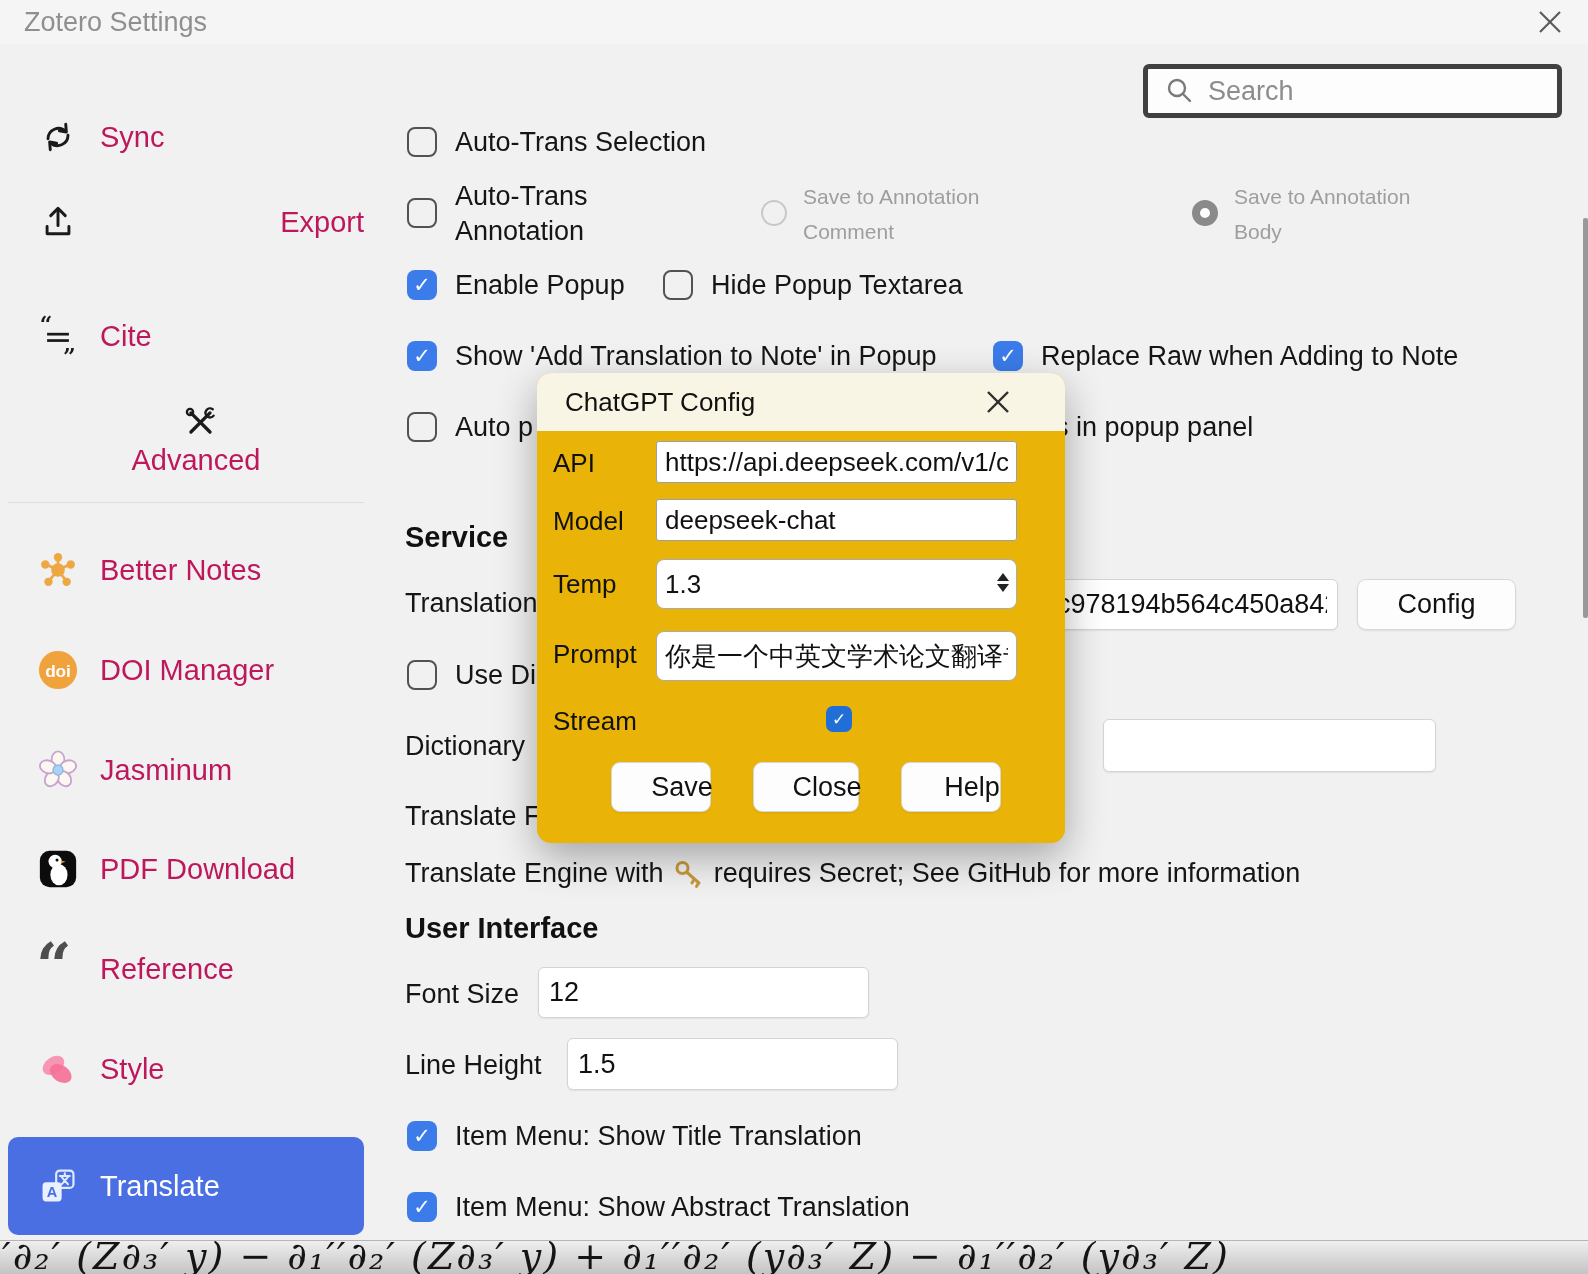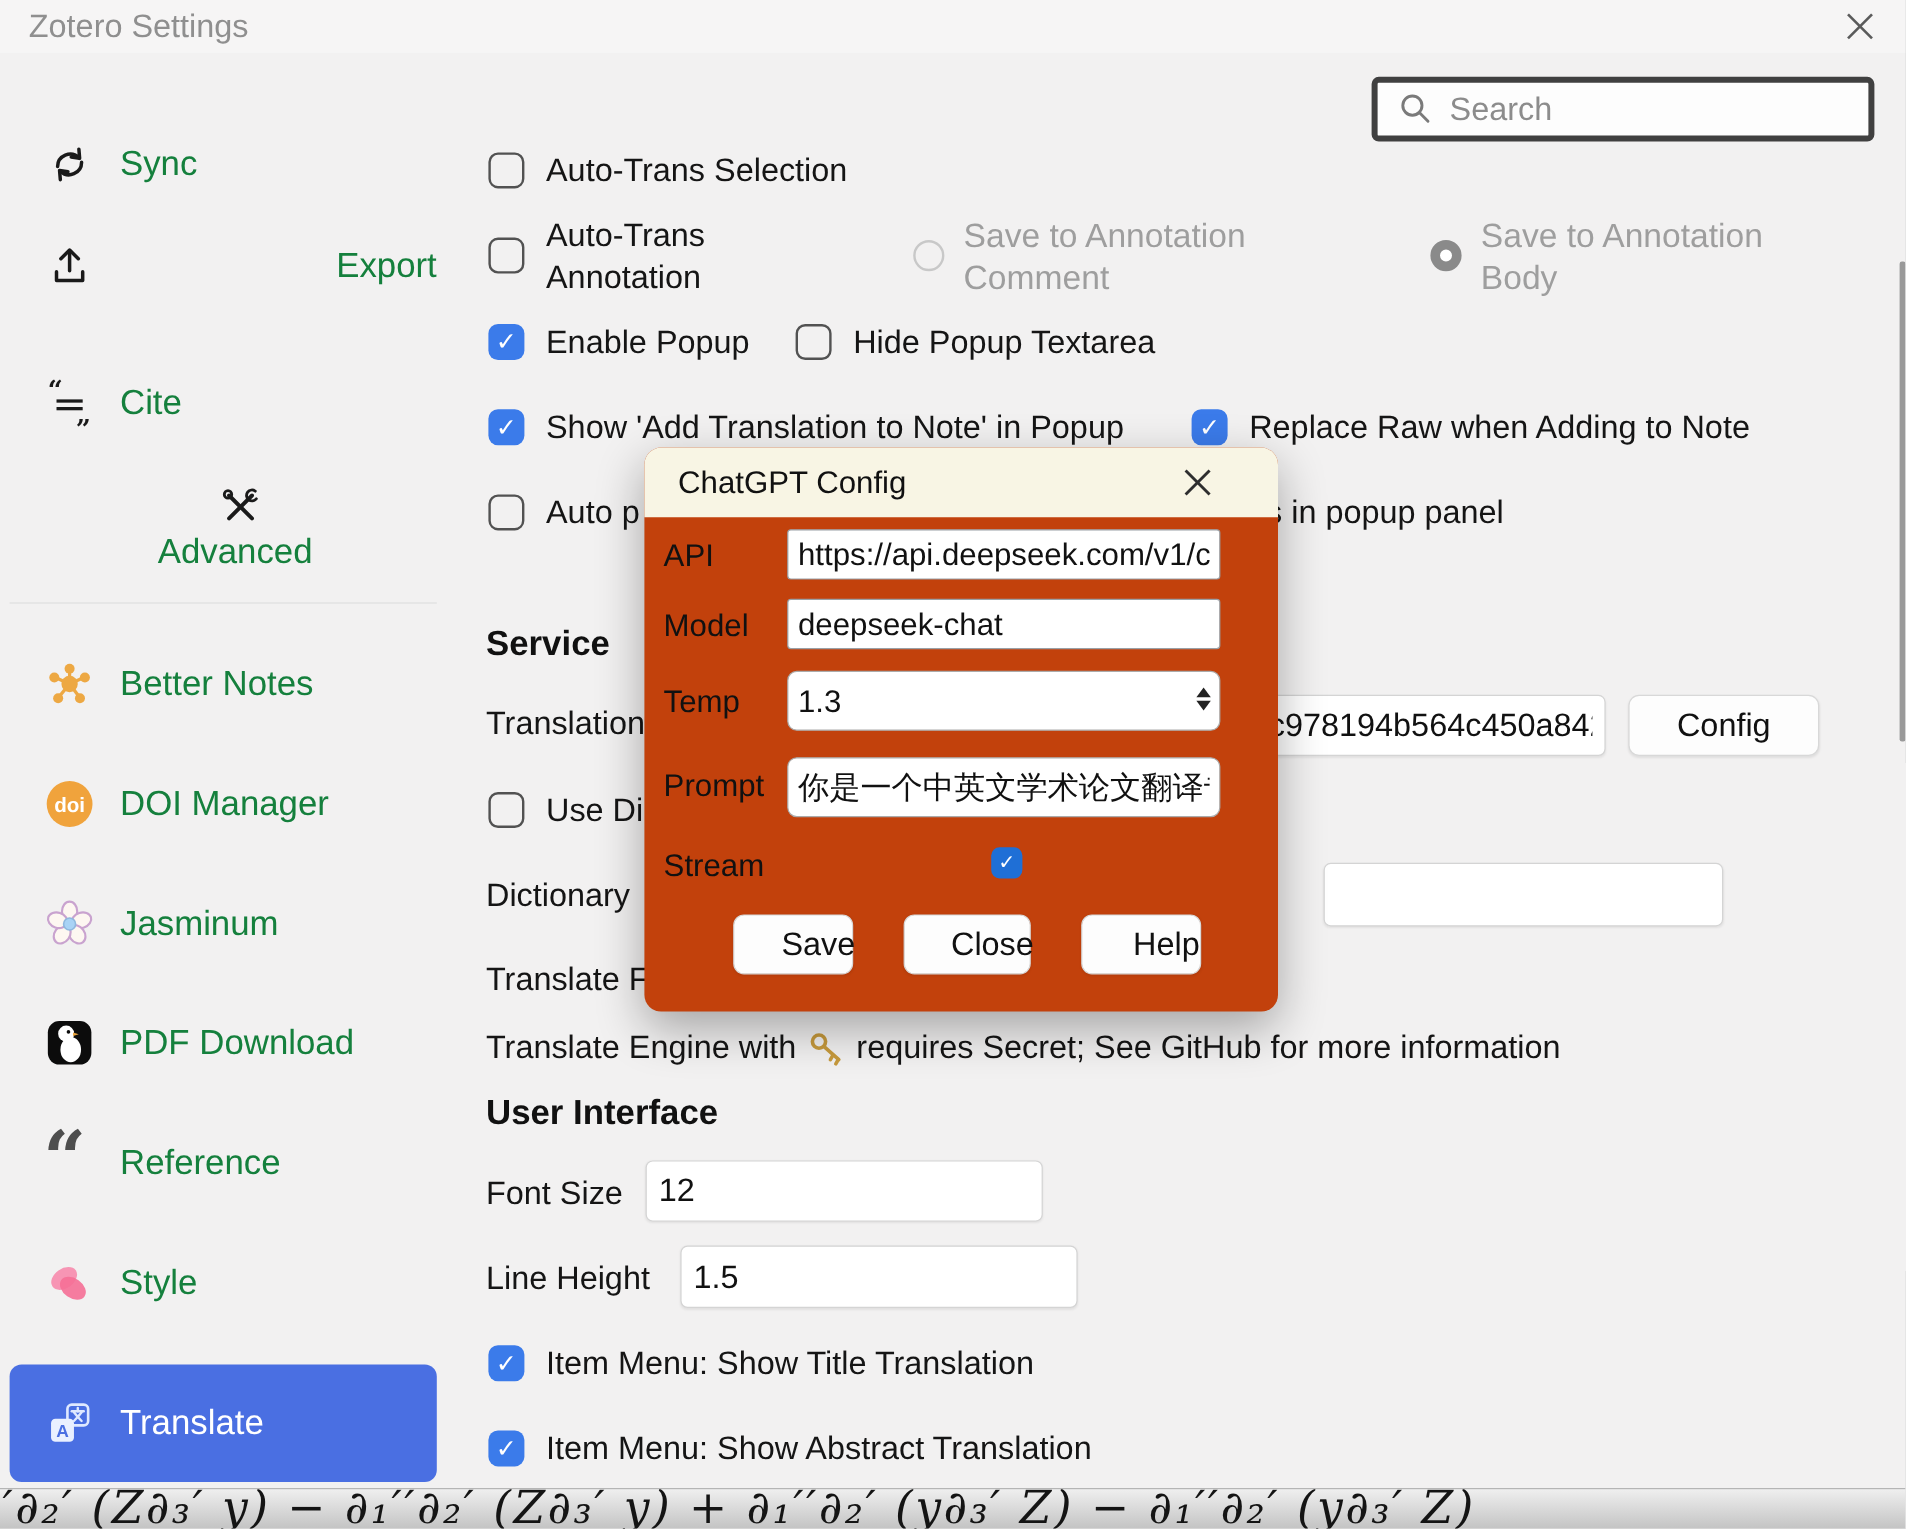--- a/index.html
+++ b/index.html
@@ -13,44 +13,44 @@
   
   .search-box{left:1143px;top:64px;width:409px;height:44px;background:#fdfdfd;
               border:5px solid #404040;border-radius:6px;display:flex;align-items:center;}
   .search-box input{border:none;outline:none;background:transparent;font-size:27px;
                     color:#333;width:330px;font-family:inherit;}
   .search-box input::placeholder{color:#8c8c8c;}
   
   .side-item{left:8px;width:356px;height:72px;display:flex;align-items:center;cursor:default;}
   .side-icon{width:44px;height:44px;margin-left:28px;flex:0 0 44px;display:flex;
              align-items:center;justify-content:center;}
-  .side-label{margin-left:20px;font-size:29px;color:#15803d;white-space:nowrap;}
+  .side-label{margin-left:20px;font-size:29px;color:#be185d;white-space:nowrap;}
   .side-selected{background:#4a6fe2;border-radius:10px;}
   .side-selected .side-label{color:#ffffff;}
   #side-divider{left:8px;top:502px;width:356px;height:1px;background:#dedede;}
   
   .lbl{font-size:27px;color:#151515;white-space:nowrap;}
-  .lbl-gray{font-size:28px;color:#9e9e9e;white-space:nowrap;line-height:35px;}
+  .lbl-gray{font-size:21px;color:#9e9e9e;white-space:nowrap;line-height:35px;}
   .lbl2{font-size:27px;color:#151515;white-space:nowrap;line-height:35px;}
   .cb{width:30px;height:30px;box-sizing:border-box;border-radius:8px;}
   .cb.unchecked{border:2.5px solid #525252;background:transparent;}
   .cb.checked{background:#3b7bea;color:#fff;display:flex;align-items:center;
               justify-content:center;font-size:21px;font-weight:bold;}
   .radio{width:26px;height:26px;box-sizing:border-box;border-radius:50%;}
   .radio.off{border:2px solid #c8c8c8;}
   .radio.on{border:8px solid #8a8a8a;background:#fff;}
   .heading{font-size:29px;font-weight:bold;color:#111;}
   .field{box-sizing:border-box;background:#fff;border:1px solid #d4d4d4;border-radius:6px;
          font-size:27px;color:#111;padding:0 10px;font-family:inherit;outline:none;
          box-shadow:0 1px 2px rgba(0,0,0,.07);}
   .btn{box-sizing:border-box;background:#fdfdfd;border:1px solid #d8d8d8;border-radius:9px;
        font-size:27px;color:#111;display:flex;align-items:center;justify-content:center;
        box-shadow:0 1px 2px rgba(0,0,0,.08);cursor:default;}
   
-  #modal{left:537px;top:373px;width:528px;height:470px;background:#c2410c;border-radius:14px;
+  #modal{left:537px;top:373px;width:528px;height:470px;background:#eab308;border-radius:14px;
          box-shadow:0 14px 40px rgba(0,0,0,.32);z-index:10;}
   #modal-header{left:0;top:0;width:100%;height:58px;background:#f8f5e4;
                 border-radius:14px 14px 0 0;}
   #modal-title{left:28px;top:14px;font-size:26px;color:#111;}
   .m-lbl{font-size:26px;color:#111;white-space:nowrap;}
   .m-input{box-sizing:border-box;width:361px;height:42px;background:#fff;
            border:1px solid #9aa0a6;border-radius:3px;font-size:26px;padding:0 8px;
            font-family:inherit;color:#111;outline:none;}
   .m-input-round{height:50px;border-radius:8px;border:1px solid #ababab;}
   .m-btn{height:50px;padding-left:42px;}

